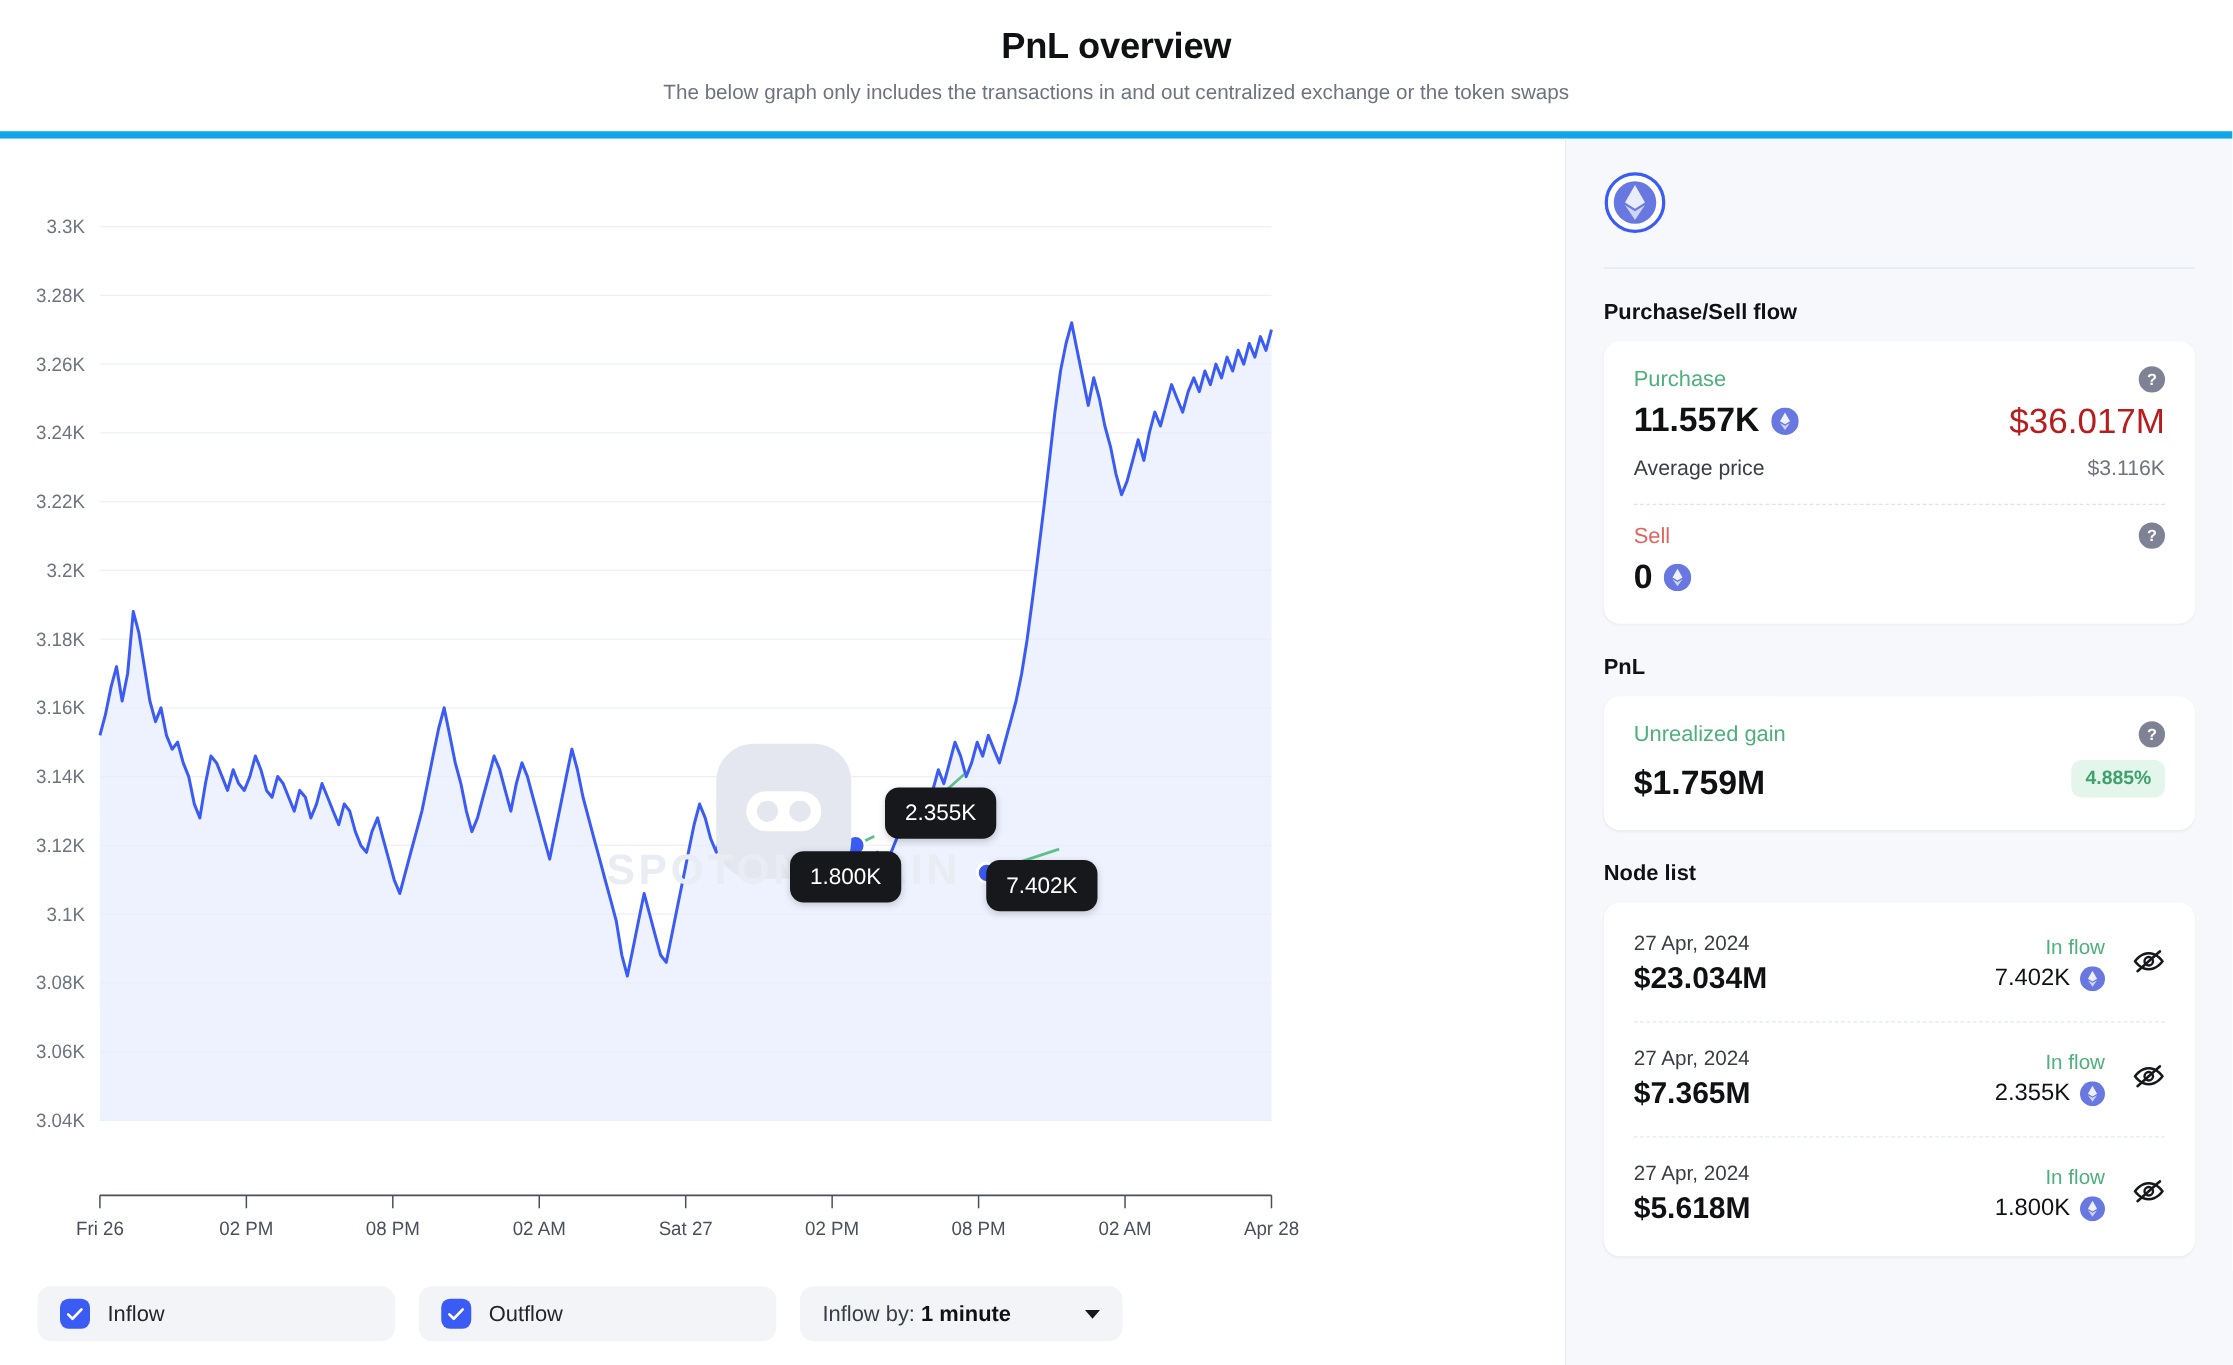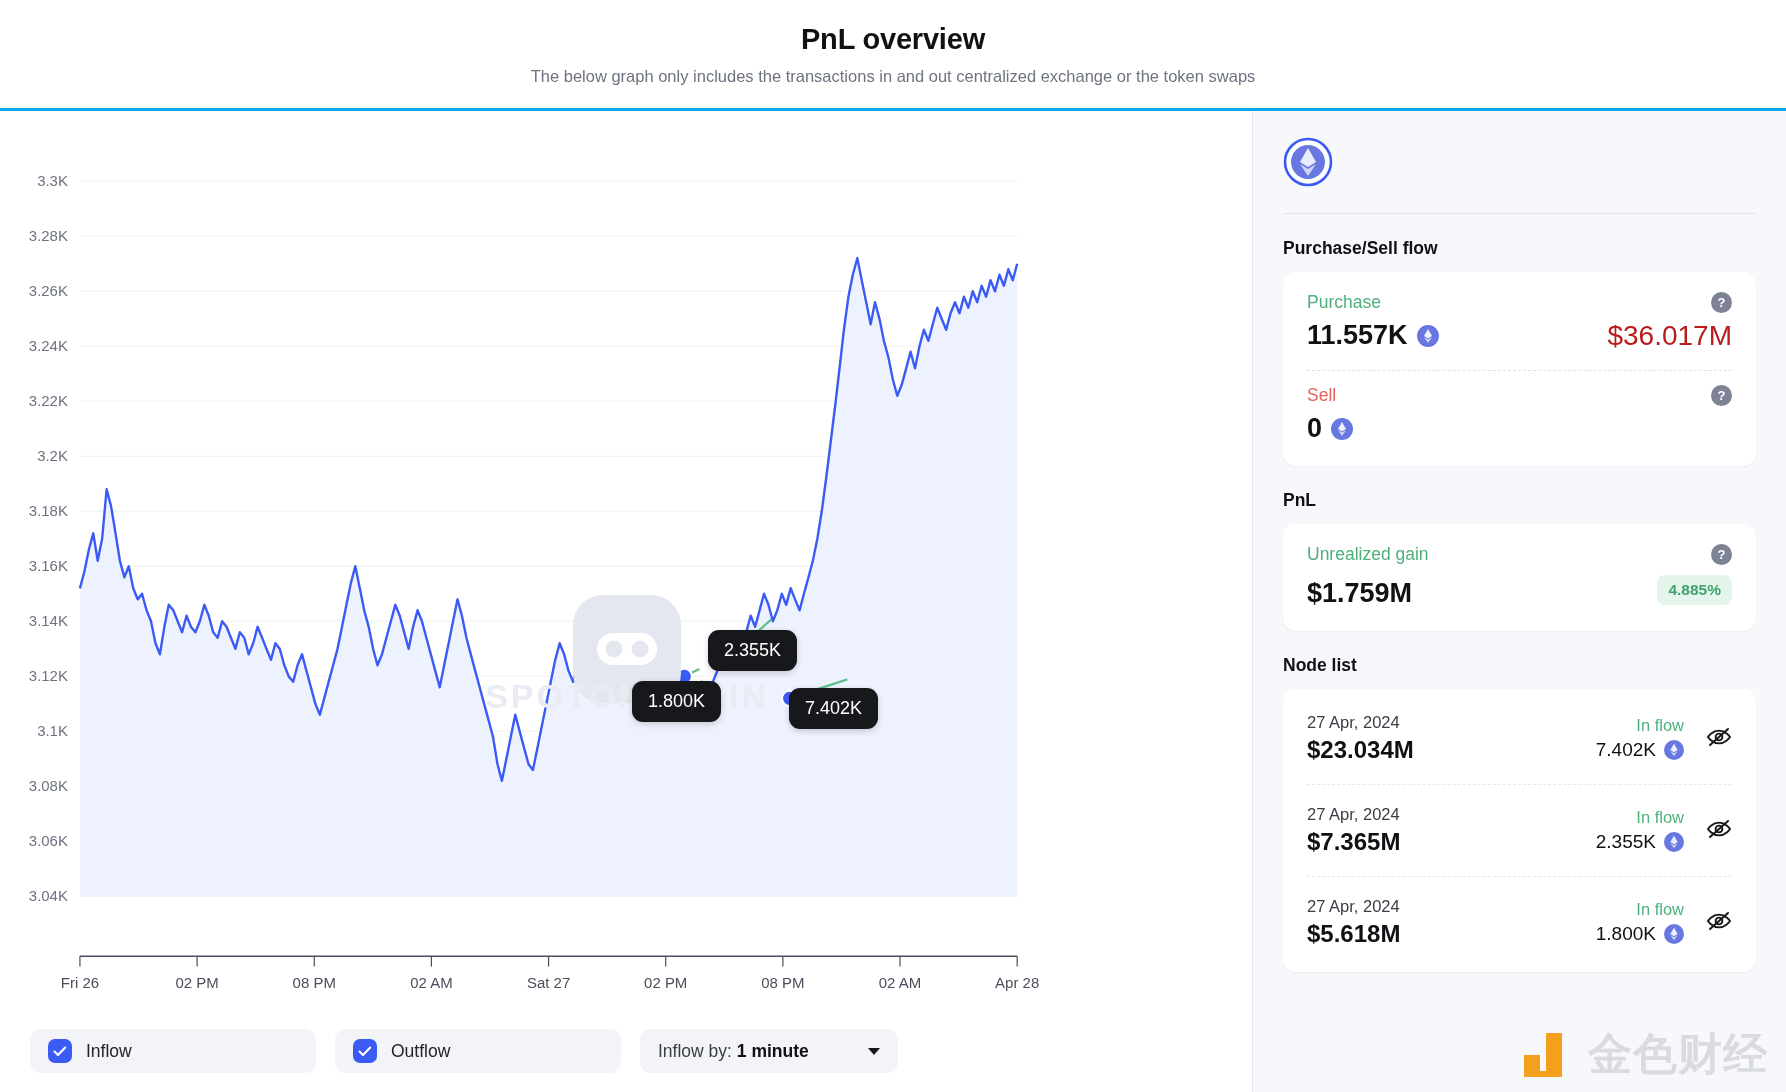--- a/index.html
+++ b/index.html
@@ -7,21 +7,21 @@
     width: 1786px; height: 1092px;
     font-family: "Liberation Sans", sans-serif;
     background: #ffffff;
     overflow: hidden;
   }
   .page { position: relative; width: 1786px; height: 1092px; display: flex; flex-direction: column; }
 
   
   .header {
     height: 111px;
-    border-bottom: 3px solid #0ea5e9;
+    border-bottom: 6px solid #0ea5e9;
     display: flex; flex-direction: column;
     align-items: center; justify-content: center;
     background: #fff;
     flex: 0 0 111px;
   }
   .header-title {
     font-size: 29px; font-weight: bold; color: #101114;
     letter-spacing: -0.2px; margin-bottom: 11px;
   }
   .header-sub { font-size: 16.5px; color: #6e7380; }
@@ -305,20 +305,24 @@
           <span class="big-val">
             <span>11.557K</span>
             <svg width="22" height="22" viewBox="0 0 22 22">
                 <circle cx="11" cy="11" r="11" fill="#6878e0"></circle>
                 <path d="M11 4 L15 11 L11 13.4 L7 11 Z" fill="#eef0fc"></path>
                 <path d="M11 14.6 L15 12.3 L11 18 L7 12.3 Z" fill="#cfd5f5"></path>
               </svg>
           </span>
           <span class="val-right">$36.017M</span>
         </div>
+        <div class="sub-row">
+          <span class="sub-label">Average price</span>
+          <span class="sub-val">$3.116K</span>
+        </div>
 
         <div class="dashed"></div>
 
         <div class="row">
           <span class="label-red">Sell</span>
           <span class="qmark">?</span>
         </div>
         <div class="big-val">
           <span>0</span>
           <svg width="22" height="22" viewBox="0 0 22 22">
@@ -414,24 +418,16 @@
           <span class="eye-btn">
             <svg width="26" height="22" viewBox="0 0 26 22">
                 <path d="M2 11s4.2-6.4 11-6.4S24 11 24 11s-4.2 6.4-11 6.4S2 11 2 11z" fill="none" stroke="#17181c" stroke-width="1.9"></path>
                 <circle cx="13" cy="11" r="3.4" fill="none" stroke="#17181c" stroke-width="1.9"></circle>
                 <path d="M4 19L22 3" stroke="#17181c" stroke-width="2" stroke-linecap="round"></path>
               </svg>
           </span>
         </div>
       </div>
 
-      <div class="brand">
-        <svg width="56" height="56" viewBox="0 0 56 56">
-          <rect x="6" y="28" width="16" height="16" fill="#f2a01e"></rect>
-          <rect x="28" y="6" width="16" height="38" fill="#f2a01e"></rect>
-          <rect x="6" y="44" width="38" height="6" fill="#f2a01e"></rect>
-        </svg>
-        <span class="brand-text">金色财经</span>
-      </div>
 
     </div>
   </div>
 </div>
 
 </body></html>

